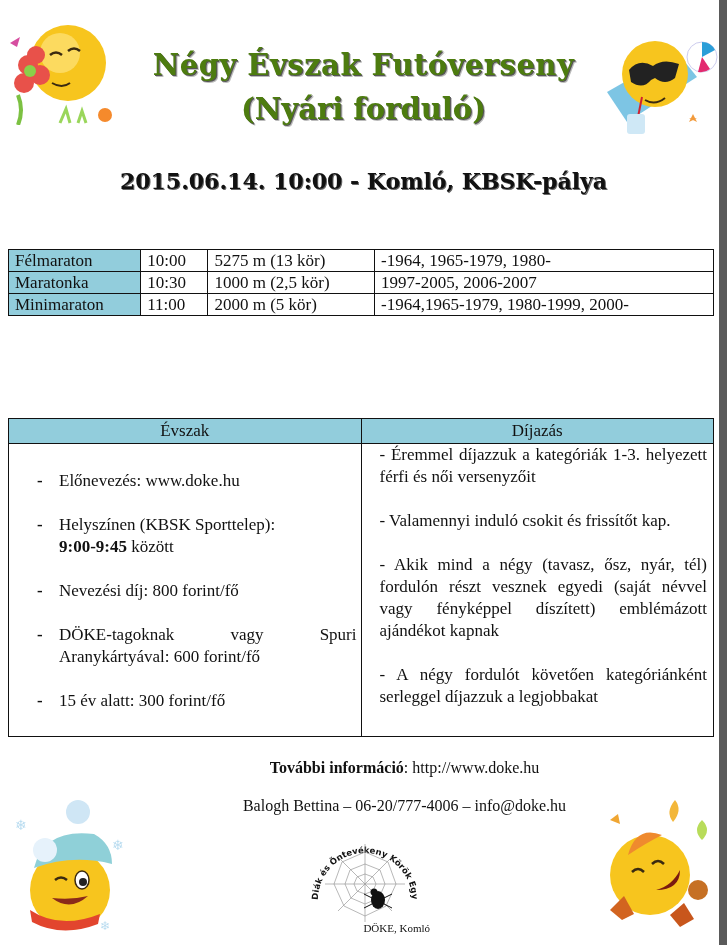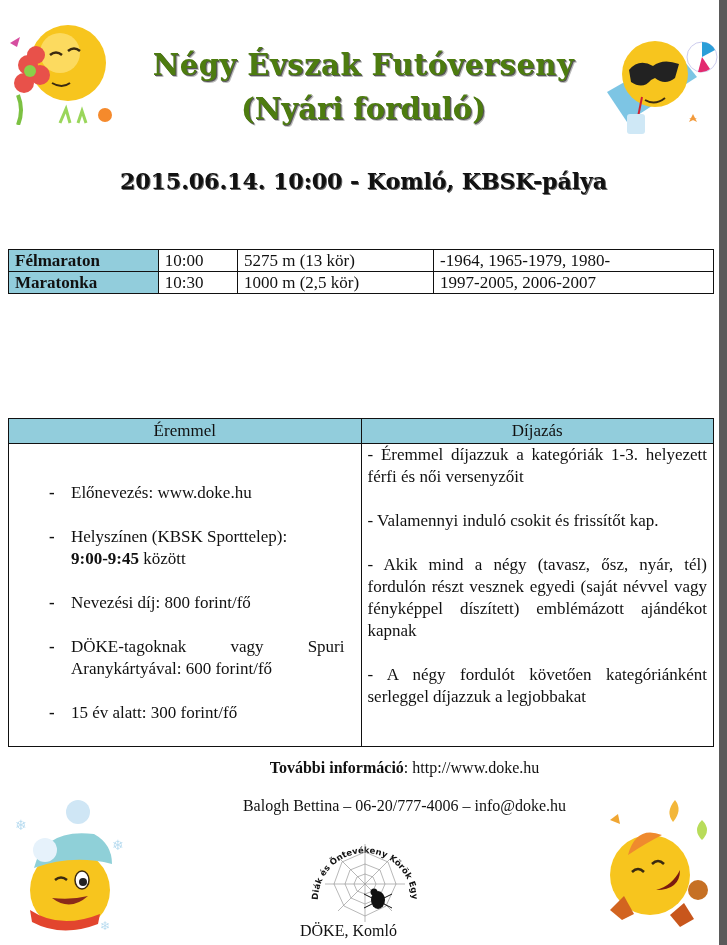--- a/index.html
+++ b/index.html
@@ -21,36 +21,36 @@
     position:absolute; top:168px; left:0; width:727px; text-align:center;
     font-family:"DejaVu Serif", serif; font-weight:900; font-size:22px;
     text-shadow:1px 1px 0 #666;
   }
   table { border-collapse:collapse; position:absolute; }
   .events { left:8px; top:249px; width:706px; font-size:17px; }
   .events td, .events th {
     border:1px solid #111; padding:0 6px; height:21px; line-height:21px; white-space:nowrap;
   }
   .events th { background:#92cddc; font-weight:bold; text-align:center; }
-  .events td.name { background:#92cddc; font-weight:bold; }
+  .events td.name { background:#92cddc; font-weight:normal; }
   .events .c-name { width:140px; }
   .events .c-rajt { width:60px; }
   .events .c-tav { width:133px; }
   .info { left:8px; top:418px; width:706px; font-size:17px; }
   .info th {
     background:#92cddc; font-weight:normal; border:1px solid #111;
     height:22px; line-height:22px; text-align:center; width:50%;
   }
   .info td { border:1px solid #111; vertical-align:top; padding:0; height:292px; }
-  .nev-list { margin:12px; padding:26px 4px 0 22px; list-style:none; }
+  .nev-list { margin:0; padding:26px 4px 0 22px; list-style:none; }
   .nev-list li { position:relative; padding-left:28px; margin-bottom:22px; line-height:22px; }
   .nev-list li::before { content:"-"; position:absolute; left:6px; font-weight:bold; }
   .nev-list li.just { text-align:justify; text-align-last:left; }
   .dij { padding:0 6px; line-height:22px; }
-  .dij p { margin:0 0 22px 0; text-align:justify; }
+  .dij p { margin:0 0 22px 12px; text-align:justify; }
   .contact { position:absolute; left:0; width:727px; text-align:center; font-size:16px;padding-left:41px; }
   .contact.c1 { top:759px; }
   .contact.c2 { top:797px; }
   .art { position:absolute; }
   .logo { position:absolute; left:300px; top:822px; width:130px; height:120px; }
 </style>
 </head>
 <body>
 
 <div class="scroll-edge"></div>
@@ -127,27 +127,33 @@
     <td>10:00</td>
     <td>5275 m (13 kör)</td>
     <td>-1964, 1965-1979, 1980-</td>
   </tr>
   <tr>
     <td class="name">Maratonka</td>
     <td>10:30</td>
     <td>1000 m (2,5 kör)</td>
     <td>1997-2005, 2006-2007</td>
   </tr>
+  <tr>
+    <td class="name">Minimaraton</td>
+    <td>11:00</td>
+    <td>2000 m (5 kör)</td>
+    <td>-1964,1965-1979, 1980-1999, 2000-</td>
+  </tr>
 </tbody>
   </table>
 
 <table class="info">
   <tbody>
       <tr>
-    <th>Éremmel</th>
+    <th>Évszak</th>
     <th>Díjazás</th>
   </tr>
   <tr>
     <td>
       <ul class="nev-list">
         <li><span>Előnevezés: </span><span>www.doke.hu</span></li>
         <li><span>Helyszínen (KBSK Sporttelep):</span><br><b>9:00-9:45</b><span> között</span></li>
         <li>Nevezési díj: 800 forint/fő</li>
         <li class="just">DÖKE-tagoknak vagy Spuri Aranykártyával: 600 forint/fő</li>
         <li>15 év alatt: 300 forint/fő</li>
@@ -183,14 +189,14 @@
       <polygon points="65,42 80,48 85,62 79,76 65,82 51,76 45,62 50,48"></polygon>
       <polygon points="65,52 73,55 76,62 73,69 65,72 57,69 54,62 57,55"></polygon>
       <path d="M65 22 V100 M25 62 H105 M38 35 L92 89 M92 35 L38 89"></path>
     </g>
     <ellipse cx="78" cy="78" rx="7" ry="9" fill="#111"></ellipse>
     <circle cx="74" cy="70" r="3.5" fill="#111"></circle>
     <g stroke="#111" stroke-width="1">
         <path d="M72 76 l-8 -4 M72 82 l-8 4 M84 76 l8 -4 M84 82 l8 4"></path>
       </g>
   </svg>
-  <div style="position:absolute;left:0;top:100px;width:130px;text-align:left;font-size:16px;">DÖKE, Komló</div>
+  <div style="position:absolute;left:0;top:100px;width:130px;text-align:right;font-size:11px;">DÖKE, Komló</div>
 </div>
 
 </body></html>

